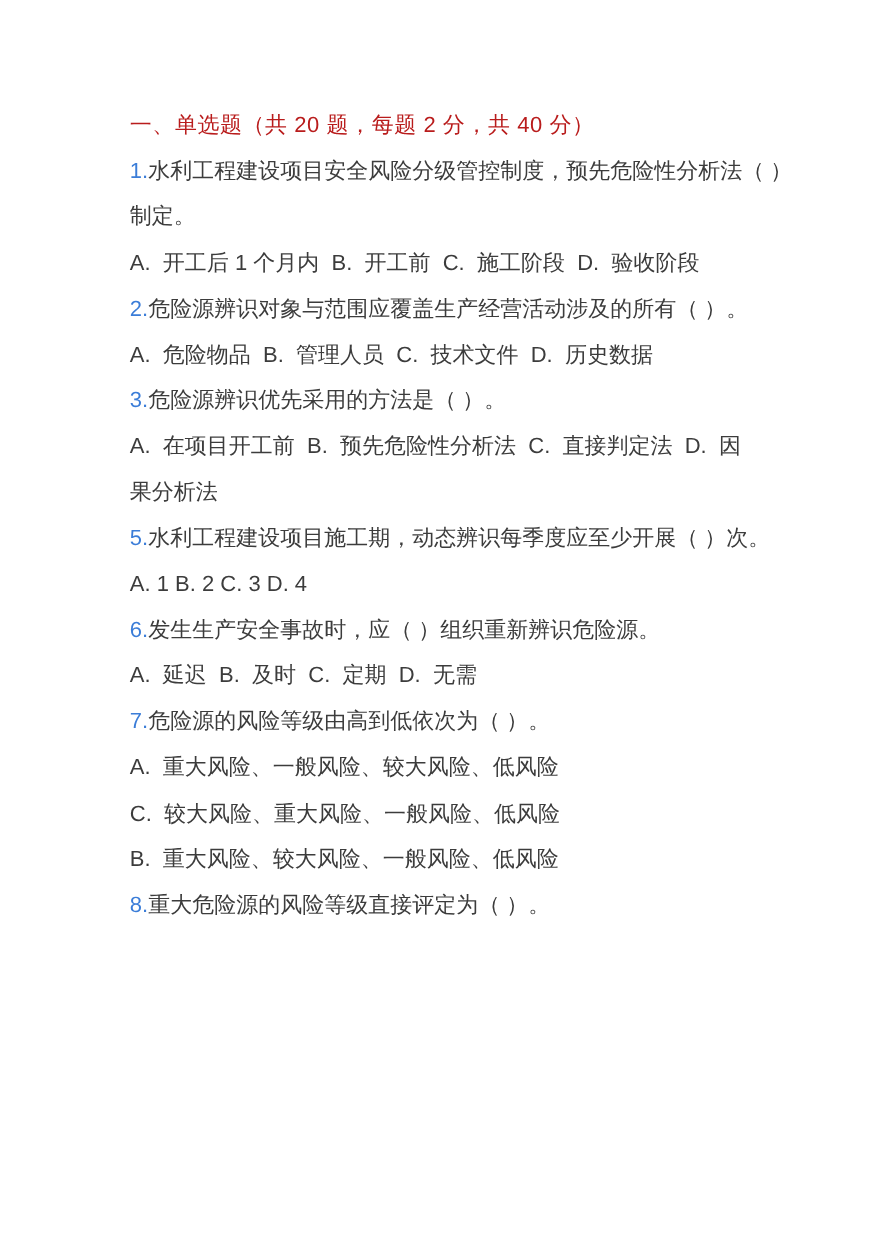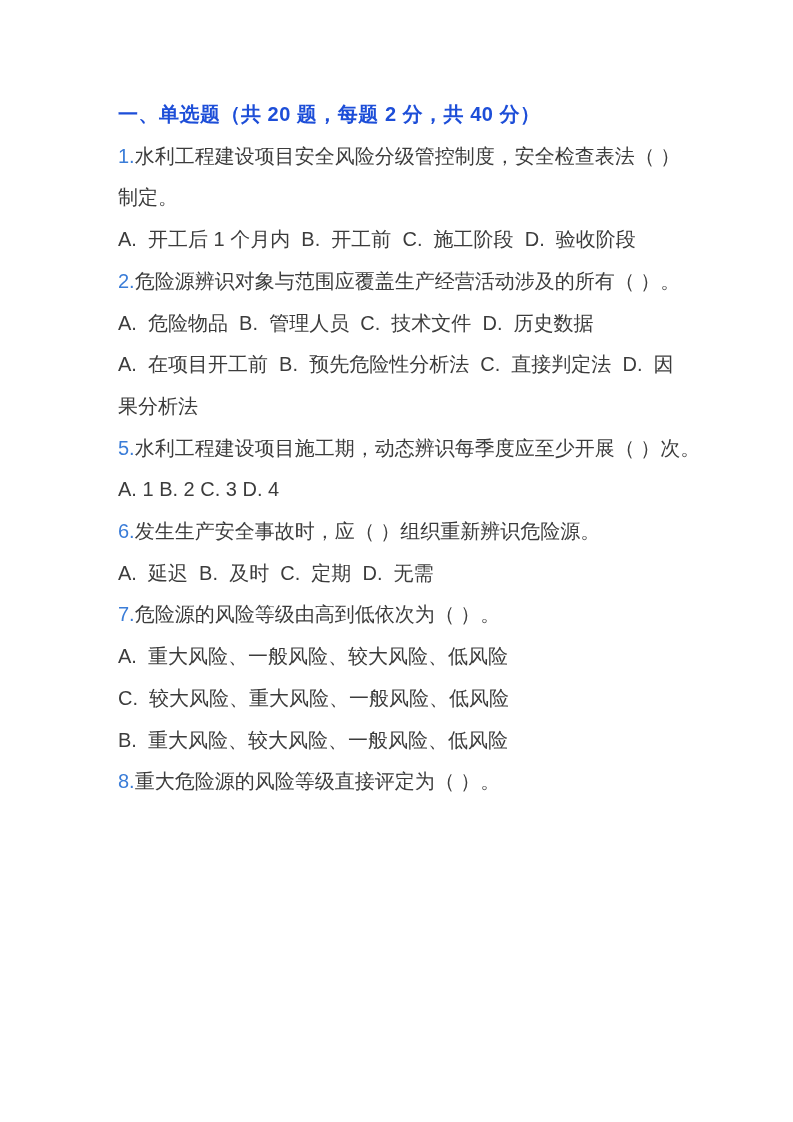--- a/index.html
+++ b/index.html
@@ -23,51 +23,52 @@
   }
   p.line {
     margin: 0;
     padding: 0;
     font-size: 20px;
     line-height: 41.7px;
     color: #3c3c3c;
     white-space: pre;
   }
   p.heading {
-    font-weight: bold;
-    color: #1d4ed8;
+    font-weight: normal;
+    color: #b91c1c;
     letter-spacing: 0.5px;
   }
   .qnum {
     color: #3b7dd8;
   }
   .q-cont {
     padding-left: 22px;
   }
 </style>
 </head>
 <body>
 
 <div class="page">
   <div class="doc">
 
     <p class="line heading">一、单选题（共 20 题，每题 2 分，共 40 分）</p>
 
     <div>
-      <p class="line"><span class="qnum">1.</span><span>水利工程建设项目安全风险分级管控制度，安全检查表法（ ）</span></p>
+      <p class="line"><span class="qnum">1.</span><span>水利工程建设项目安全风险分级管控制度，预先危险性分析法（ ）</span></p>
       <p class="line q-cont">制定。</p>
       <p class="line">A.  开工后 1 个月内  B.  开工前  C.  施工阶段  D.  验收阶段</p>
     </div>
 
     <div>
       <p class="line"><span class="qnum">2.</span><span>危险源辨识对象与范围应覆盖生产经营活动涉及的所有（ ）。</span></p>
       <p class="line">A.  危险物品  B.  管理人员  C.  技术文件  D.  历史数据</p>
     </div>
 
     <div>
+      <p class="line"><span class="qnum">3.</span><span>危险源辨识优先采用的方法是（ ）。</span></p>
       <p class="line">A.  在项目开工前  B.  预先危险性分析法  C.  直接判定法  D.  因</p>
       <p class="line">果分析法</p>
     </div>
 
 
     <div>
       <p class="line"><span class="qnum">5.</span><span>水利工程建设项目施工期，动态辨识每季度应至少开展（ ）次。</span></p>
       <p class="line">A. 1 B. 2 C. 3 D. 4</p>
     </div>
 

